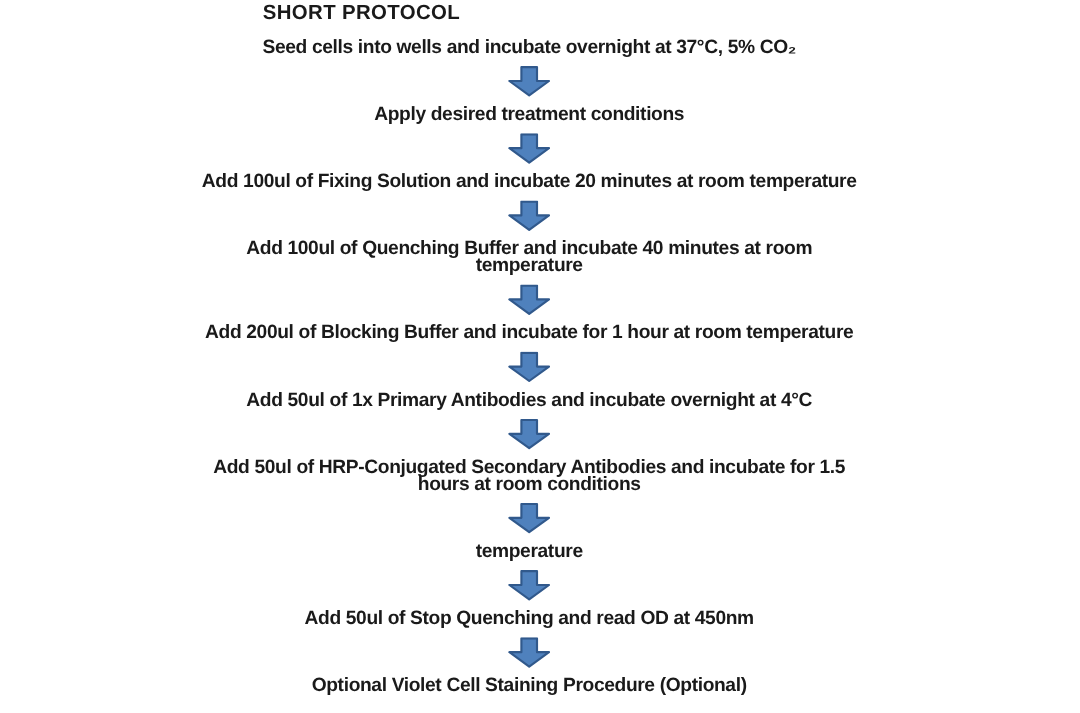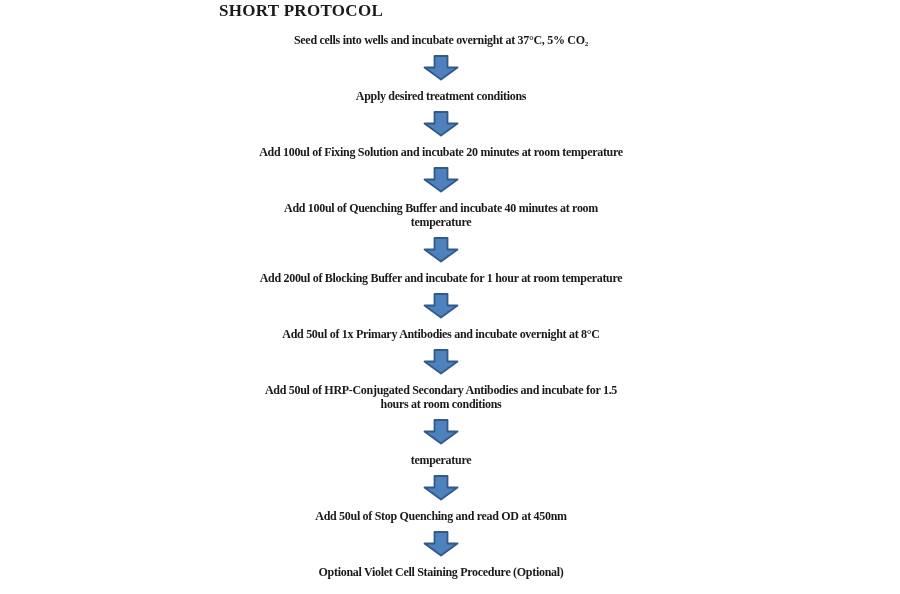--- a/index.html
+++ b/index.html
@@ -6,21 +6,21 @@
     margin: 0;
     padding: 0;
     background: #ffffff;
   }
   .page {
     position: relative;
     width: 788px;
     height: 594px;
     background: #ffffff;
     overflow: hidden;
-    font-family: Liberation Serif, serif;
+    font-family: Liberation Sans, sans-serif;
     border-radius: 20px;
   }
   .title {
     position: absolute;
     left: 219px;
     top: 1px;
     margin: 0;
     font-size: 17px;
     font-weight: bold;
     letter-spacing: 0.3px;
@@ -30,21 +30,21 @@
     position: absolute;
     top: 33px;
     left: 0;
     width: 882px;
     display: flex;
     flex-direction: column;
     align-items: center;
     gap: 8px;
   }
   .step {
-    font-size: 12px;
+    font-size: 16px;
     font-weight: bold;
     letter-spacing: -0.3px;
     line-height: 14px;
     text-align: center;
     color: var(--text-color, #1a1a1a);
     white-space: nowrap;
   }
   .arrow {
     display: block;
     flex: 0 0 auto;
@@ -87,21 +87,21 @@
       <svg class="arrow" viewBox="0 0 36 26" width="36" height="26" aria-hidden="true">
     <path d="M11.5 1 H24.5 V12.5 H34.5 L18 24.5 L1.5 12.5 H11.5 Z"></path>
   </svg>
       <div class="step">
         <div>Add 200ul of Blocking Buffer and incubate for 1 hour at room temperature</div>
       </div>
       <svg class="arrow" viewBox="0 0 36 26" width="36" height="26" aria-hidden="true">
     <path d="M11.5 1 H24.5 V12.5 H34.5 L18 24.5 L1.5 12.5 H11.5 Z"></path>
   </svg>
       <div class="step">
-        <div>Add 50ul of 1x Primary Antibodies and incubate overnight at 8°C</div>
+        <div>Add 50ul of 1x Primary Antibodies and incubate overnight at 4°C</div>
       </div>
       <svg class="arrow" viewBox="0 0 36 26" width="36" height="26" aria-hidden="true">
     <path d="M11.5 1 H24.5 V12.5 H34.5 L18 24.5 L1.5 12.5 H11.5 Z"></path>
   </svg>
       <div class="step">
         <div>Add 50ul of HRP-Conjugated Secondary Antibodies and incubate for 1.5</div>
         <div>hours at room conditions</div>
       </div>
       <svg class="arrow" viewBox="0 0 36 26" width="36" height="26" aria-hidden="true">
     <path d="M11.5 1 H24.5 V12.5 H34.5 L18 24.5 L1.5 12.5 H11.5 Z"></path>

